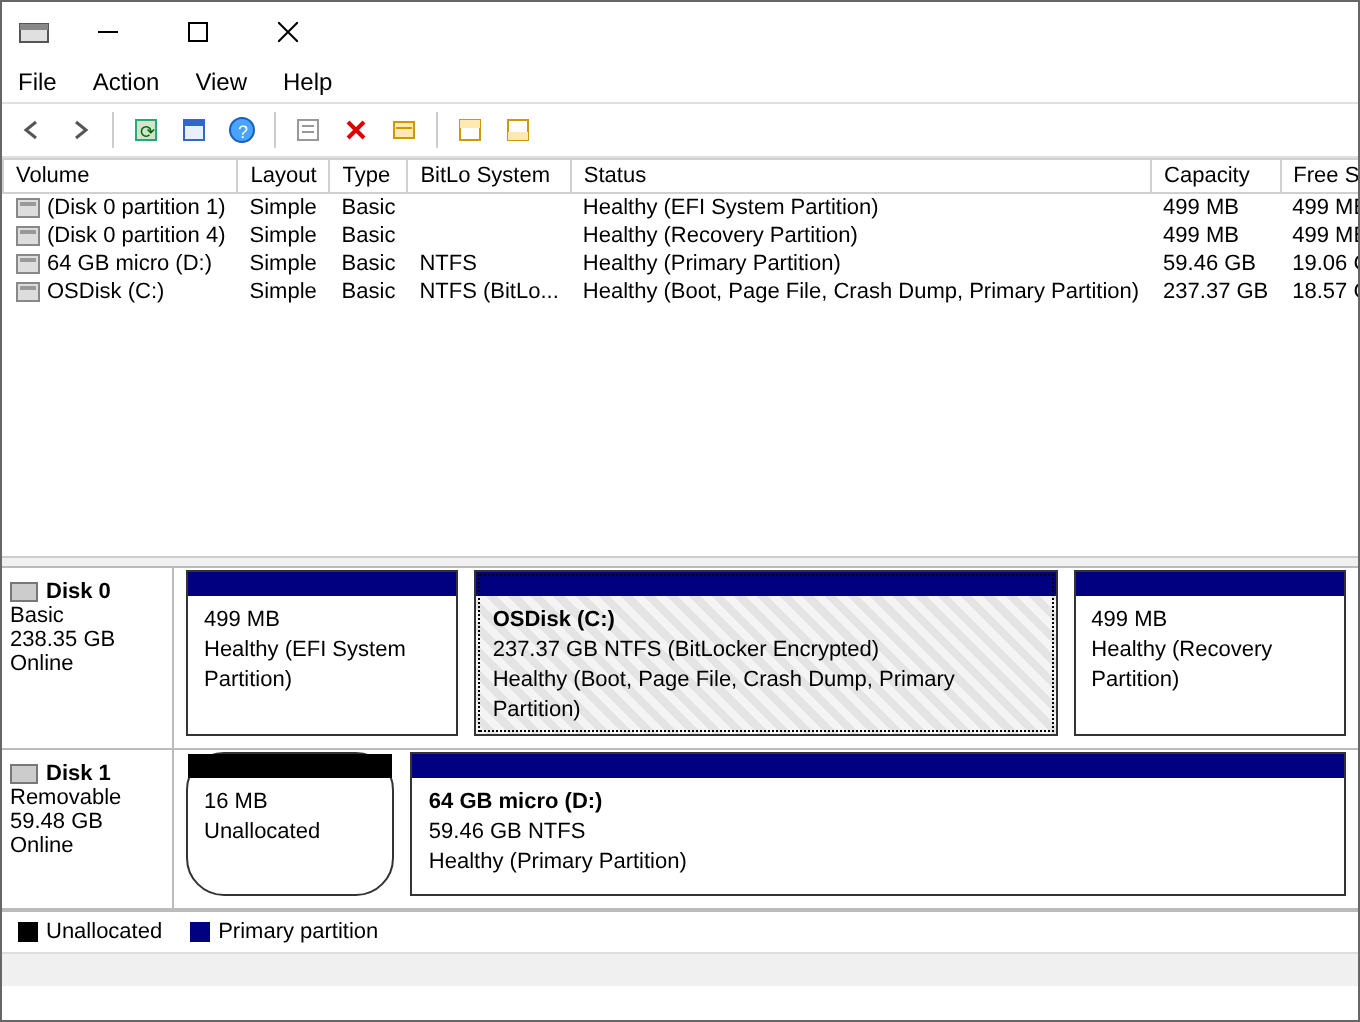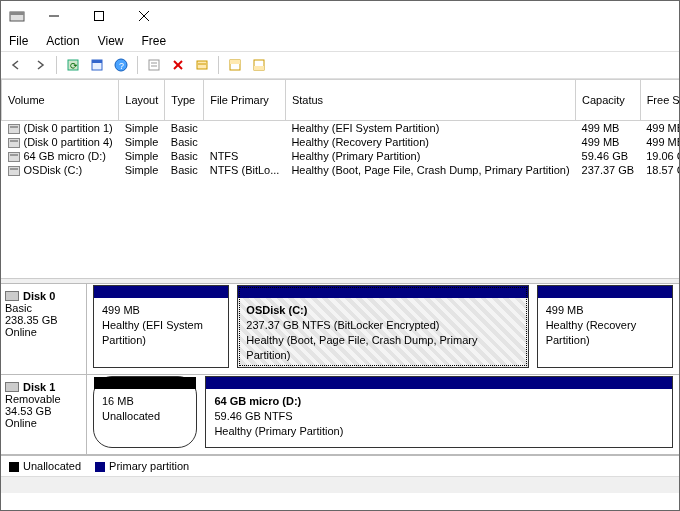--- a/index.html
+++ b/index.html
@@ -10,21 +10,21 @@
 .winbtns { display: flex; }
 .winbtn { width: 45px; height: 29px; display: flex; align-items: center; justify-content: center; font-size: 14px; font-family: Arial; }
 .menubar { height: 20px; display: flex; align-items: center; padding-left: 0; gap: 2px; }
 .menuitem { padding: 2px 8px; font-size: 12px; }
 .toolbar { height: 28px; border-top: 1px solid #e0e0e0; border-bottom: 1px solid #e0e0e0; display: flex; align-items: center; padding-left: 4px; gap: 2px; }
 .tbtn { width: 22px; height: 22px; display: flex; align-items: center; justify-content: center; border: 1px solid transparent; }
 .tsep { width: 1px; height: 18px; background: #ccc; margin: 0 3px; }
 .content { flex: 1; display: flex; flex-direction: column; background: #fff; overflow: hidden; }
 .listview { flex: 0 0 200px; overflow: auto; border-bottom: 1px solid #ccc; }
 table.volumes { border-collapse: collapse; width: 100%; font-size: 11px; }
-table.volumes th { text-align: left; font-weight: normal; border: 1px solid #d0d0d0; padding: 14px 6px; background: #fff; position: sticky; top: 0; white-space: nowrap; }
+table.volumes th { text-align: left; font-weight: normal; border: 1px solid #d0d0d0; padding: 2px 6px; background: #fff; position: sticky; top: 0; white-space: nowrap; }
 table.volumes td { padding: 1px 6px; white-space: nowrap; }
 .vol-icon { display: inline-block; width: 12px; height: 10px; background: #ddd; border: 1px solid #888; margin-right: 4px; vertical-align: middle; position: relative; }
 .vol-icon::before{content:"";position:absolute;left:1px;right:1px;top:1px;height:2px;background:#999;}
 .splitter { height: 4px; background: #f0f0f0; cursor: row-resize; }
 .graphical { flex: 1; overflow: auto; background: #fff; padding: 0; }
 .diskrow { display: flex; border-bottom: 1px solid #bbb; min-height: 80px; }
 .diskrow:first-child{border-top:1px solid #bbb;}
 .diskinfo { width: 86px; flex: 0 0 86px; padding: 6px 4px; border-right: 1px solid #bbb; font-size: 11px; }
 .diskinfo .dname { font-weight: bold; display: flex; align-items: center; gap: 4px; }
 .diskicon { width: 14px; height: 10px; background: #ccc; border:1px solid #777; display:inline-block;}
@@ -68,21 +68,21 @@
           <line x1="10" y1="0" x2="0" y2="10" stroke="#000"></line>
         </svg>
       </div>
   </div>
 </div>
 
 <div class="menubar">
   <div class="menuitem">File</div>
   <div class="menuitem">Action</div>
   <div class="menuitem">View</div>
-  <div class="menuitem">Free</div>
+  <div class="menuitem">Help</div>
 </div>
 
 <div class="toolbar">
   <div class="tbtn">
       <svg width="14" height="14">
         <path d="M9 3 L4 7 L9 11" fill="none" stroke="#555" stroke-width="1.5"></path>
       </svg>
     </div>
   <div class="tbtn">
       <svg width="14" height="14">
@@ -145,21 +145,21 @@
 
 <div class="content">
 
   <div class="listview">
     <table class="volumes">
       <thead>
           <tr>
         <th style="width:130px">Volume</th>
         <th style="width:50px">Layout</th>
         <th style="width:40px">Type</th>
-        <th style="width:75px">File Primary</th>
+        <th style="width:75px">BitLo System</th>
         <th>Status</th>
         <th style="width:55px">Capacity</th>
         <th style="width:60px">Free Space</th>
 
       </tr>
         </thead>
       <tbody id="volbody">
           <tr>
             <td><span class="vol-icon"></span><span>(Disk 0 partition 1)</span></td>
   <td>Simple</td>
@@ -241,21 +241,21 @@
             </div>
           </div>
         </div>
         <div class="diskrow">
           <div class="diskinfo">
             <div class="dname">
               <span class="diskicon"></span>
               <span>Disk 1</span>
             </div>
   <div>Removable</div>
-            <div>34.53 GB</div>
+            <div>59.48 GB</div>
             <div>Online</div>
           </div>
           <div class="diskparts">
             <div class="partbox" style="flex: 0.22 1 0%; border-radius: 19px;">
               <div class="partheader unalloc"></div>
     <div class="partbody">
 
       <div>16 MB</div>
       <div>Unallocated</div>
     </div>

